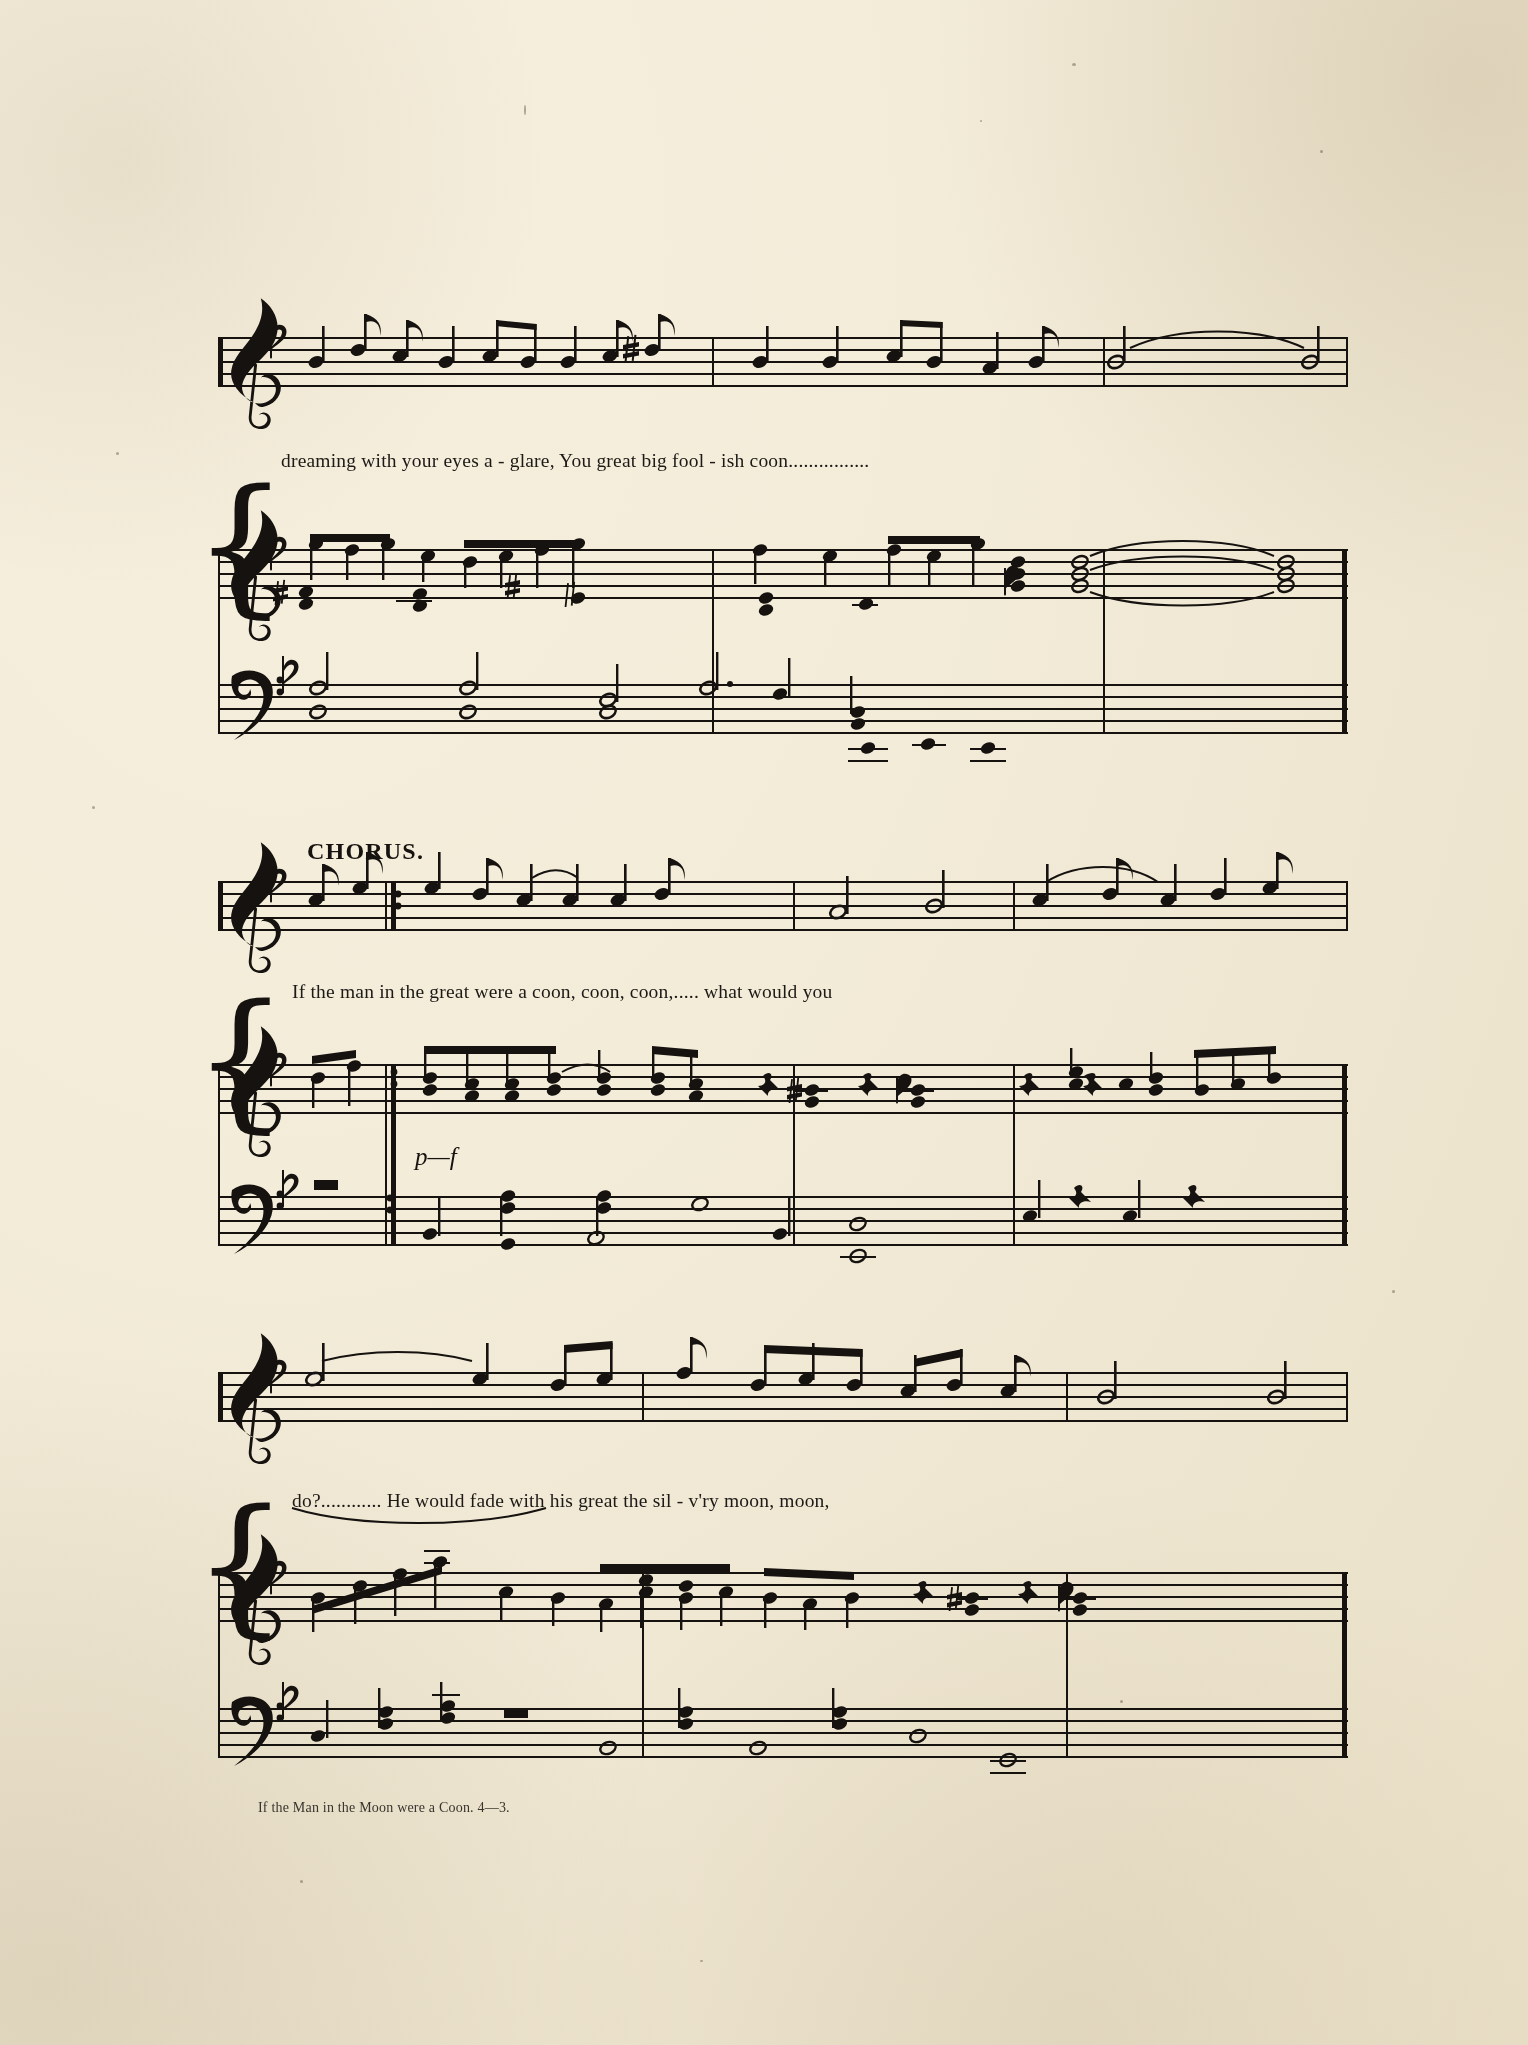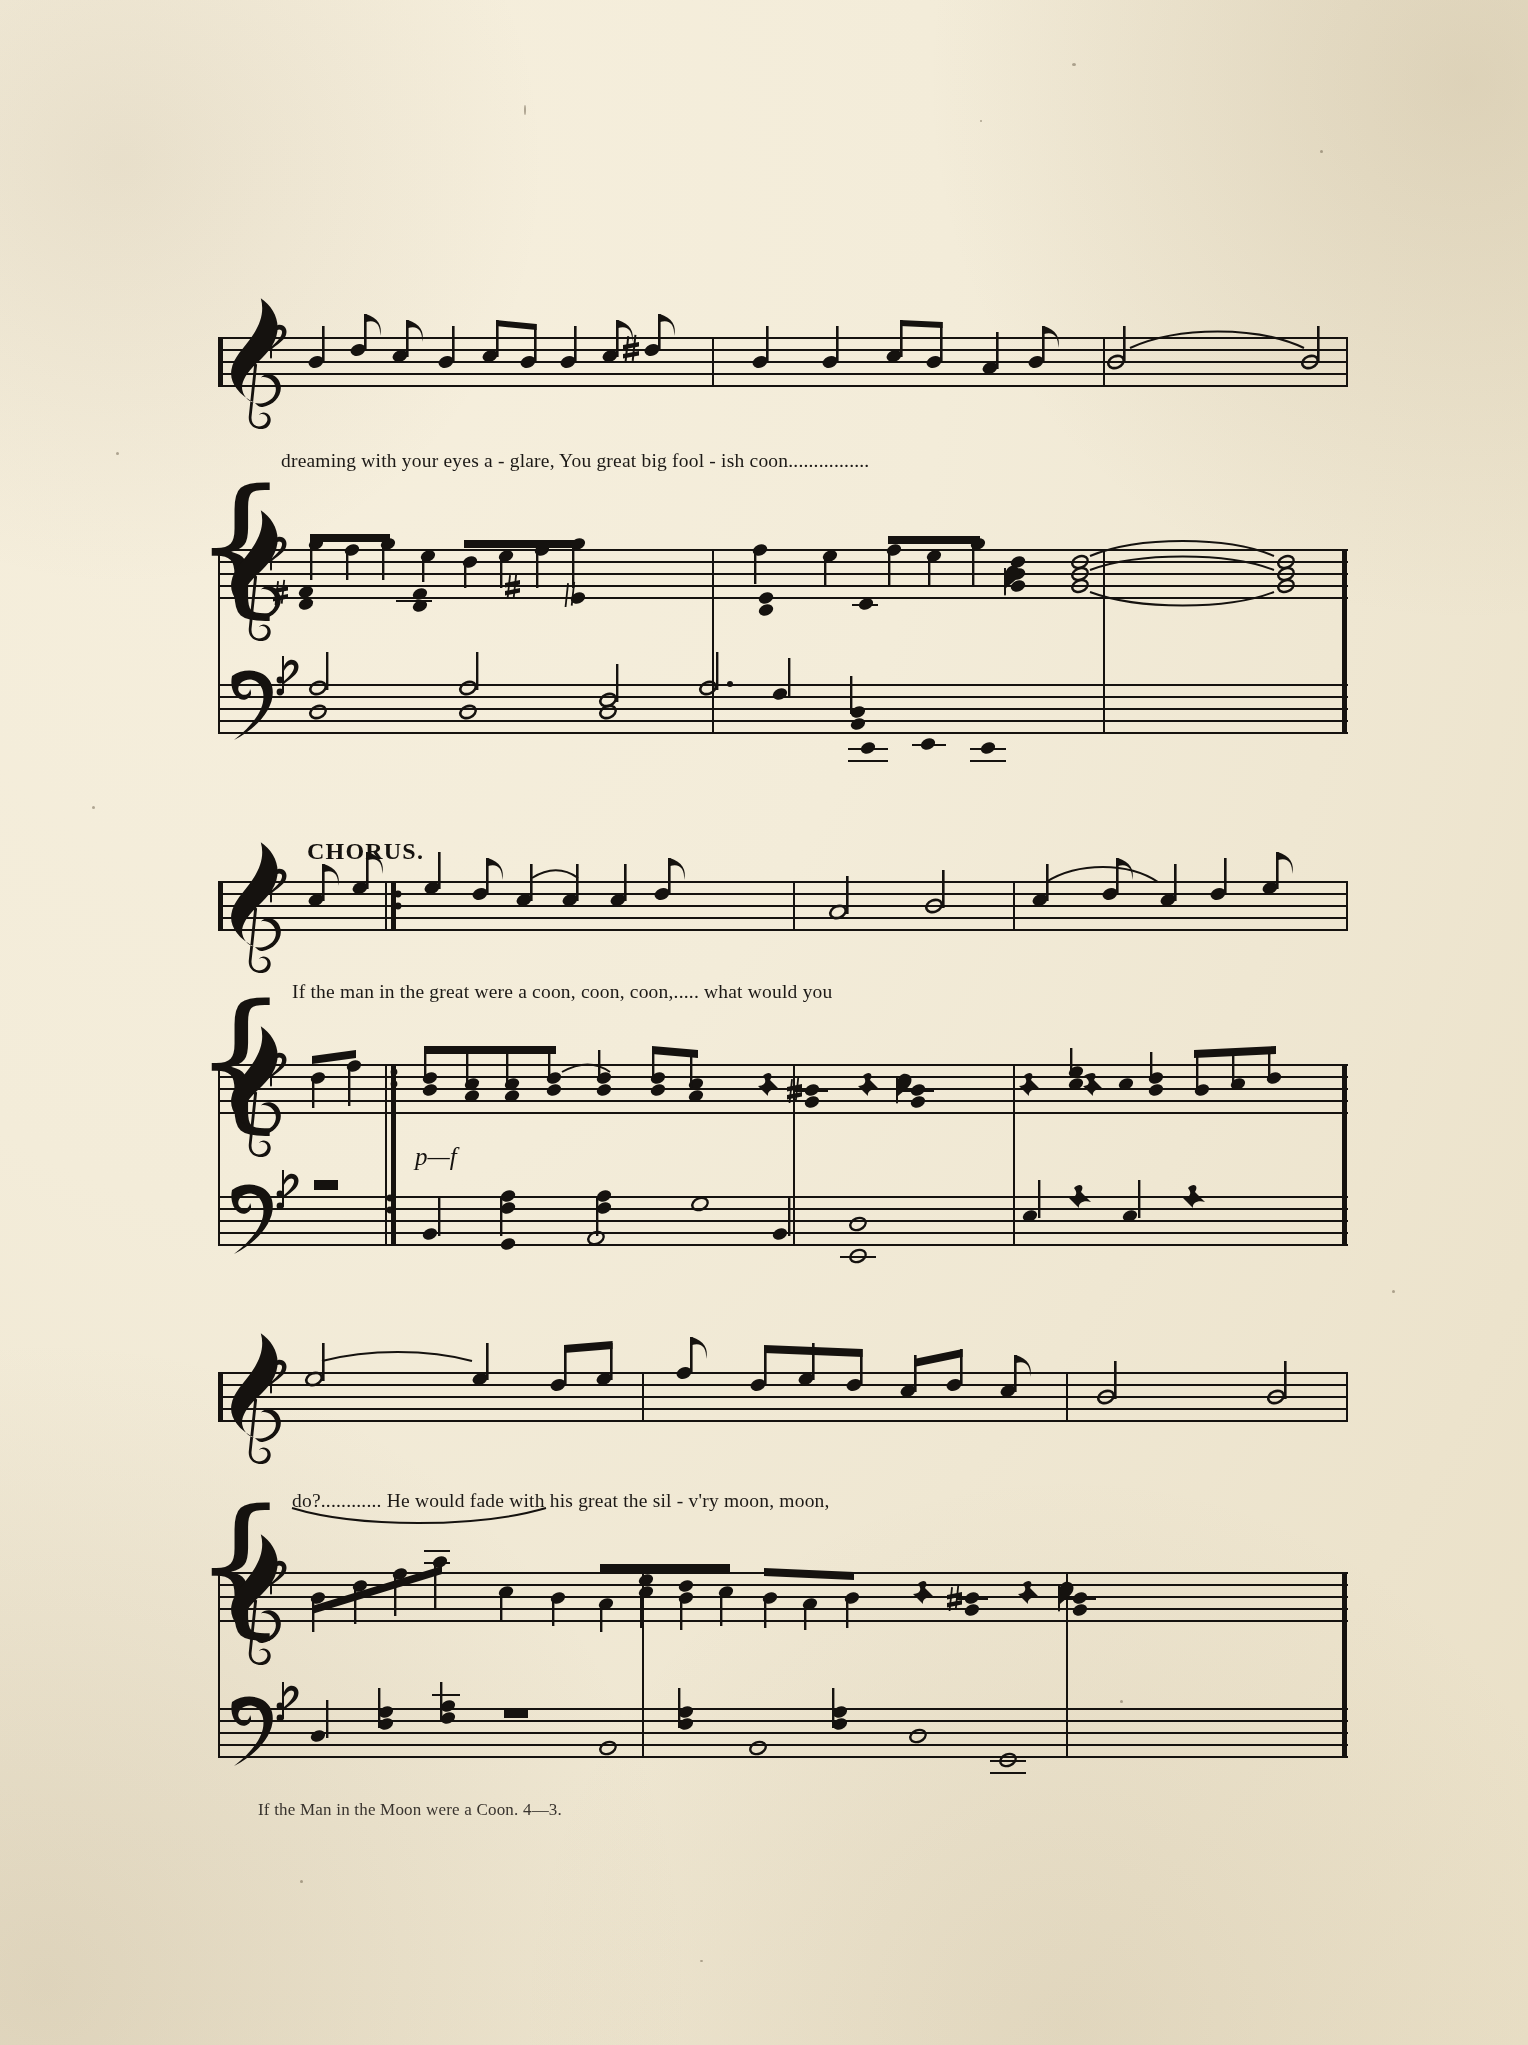--- a/index.html
+++ b/index.html
@@ -91,21 +91,21 @@
     position: absolute;
     font-family: "Liberation Serif", serif;
     font-style: italic;
     font-size: 25px;
     color: #15120f;
   }
 
   .footer-plate {
     position: absolute;
     font-family: "Liberation Serif", serif;
-    font-size: 17px;
+    font-size: 14px;
     color: #2a2521;
     letter-spacing: 0.2px;
     opacity: 0.92;
   }
 
   svg { display: block; overflow: visible; }
   .ink { fill: #15120f; }
   .inkstroke { stroke: #15120f; fill: none; }
 </style>
 </head>

